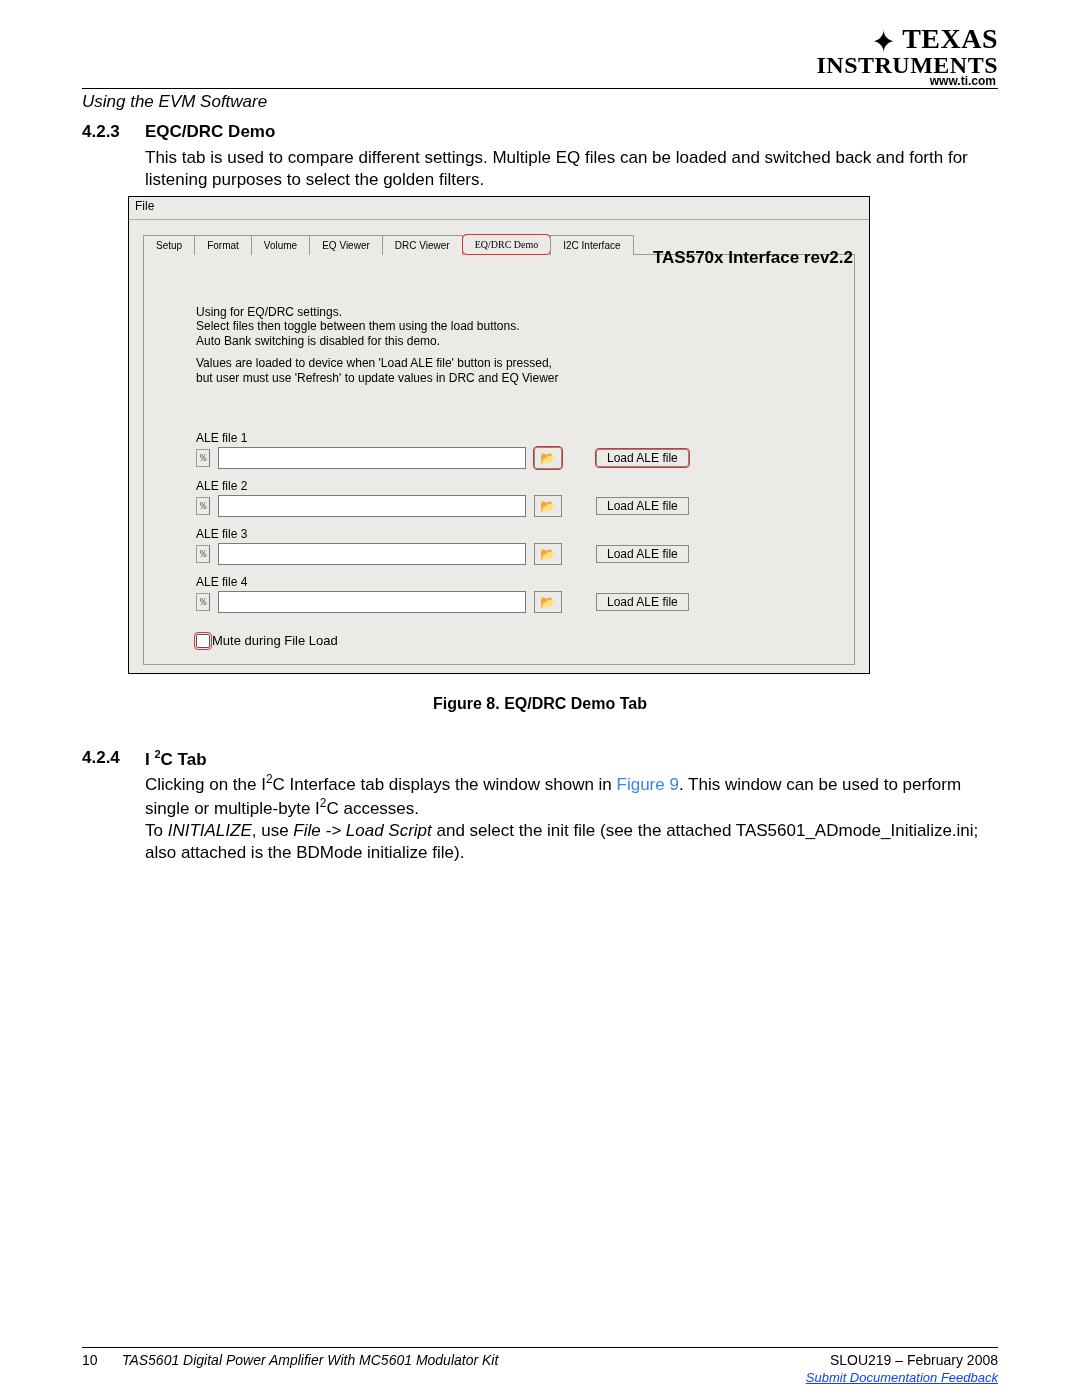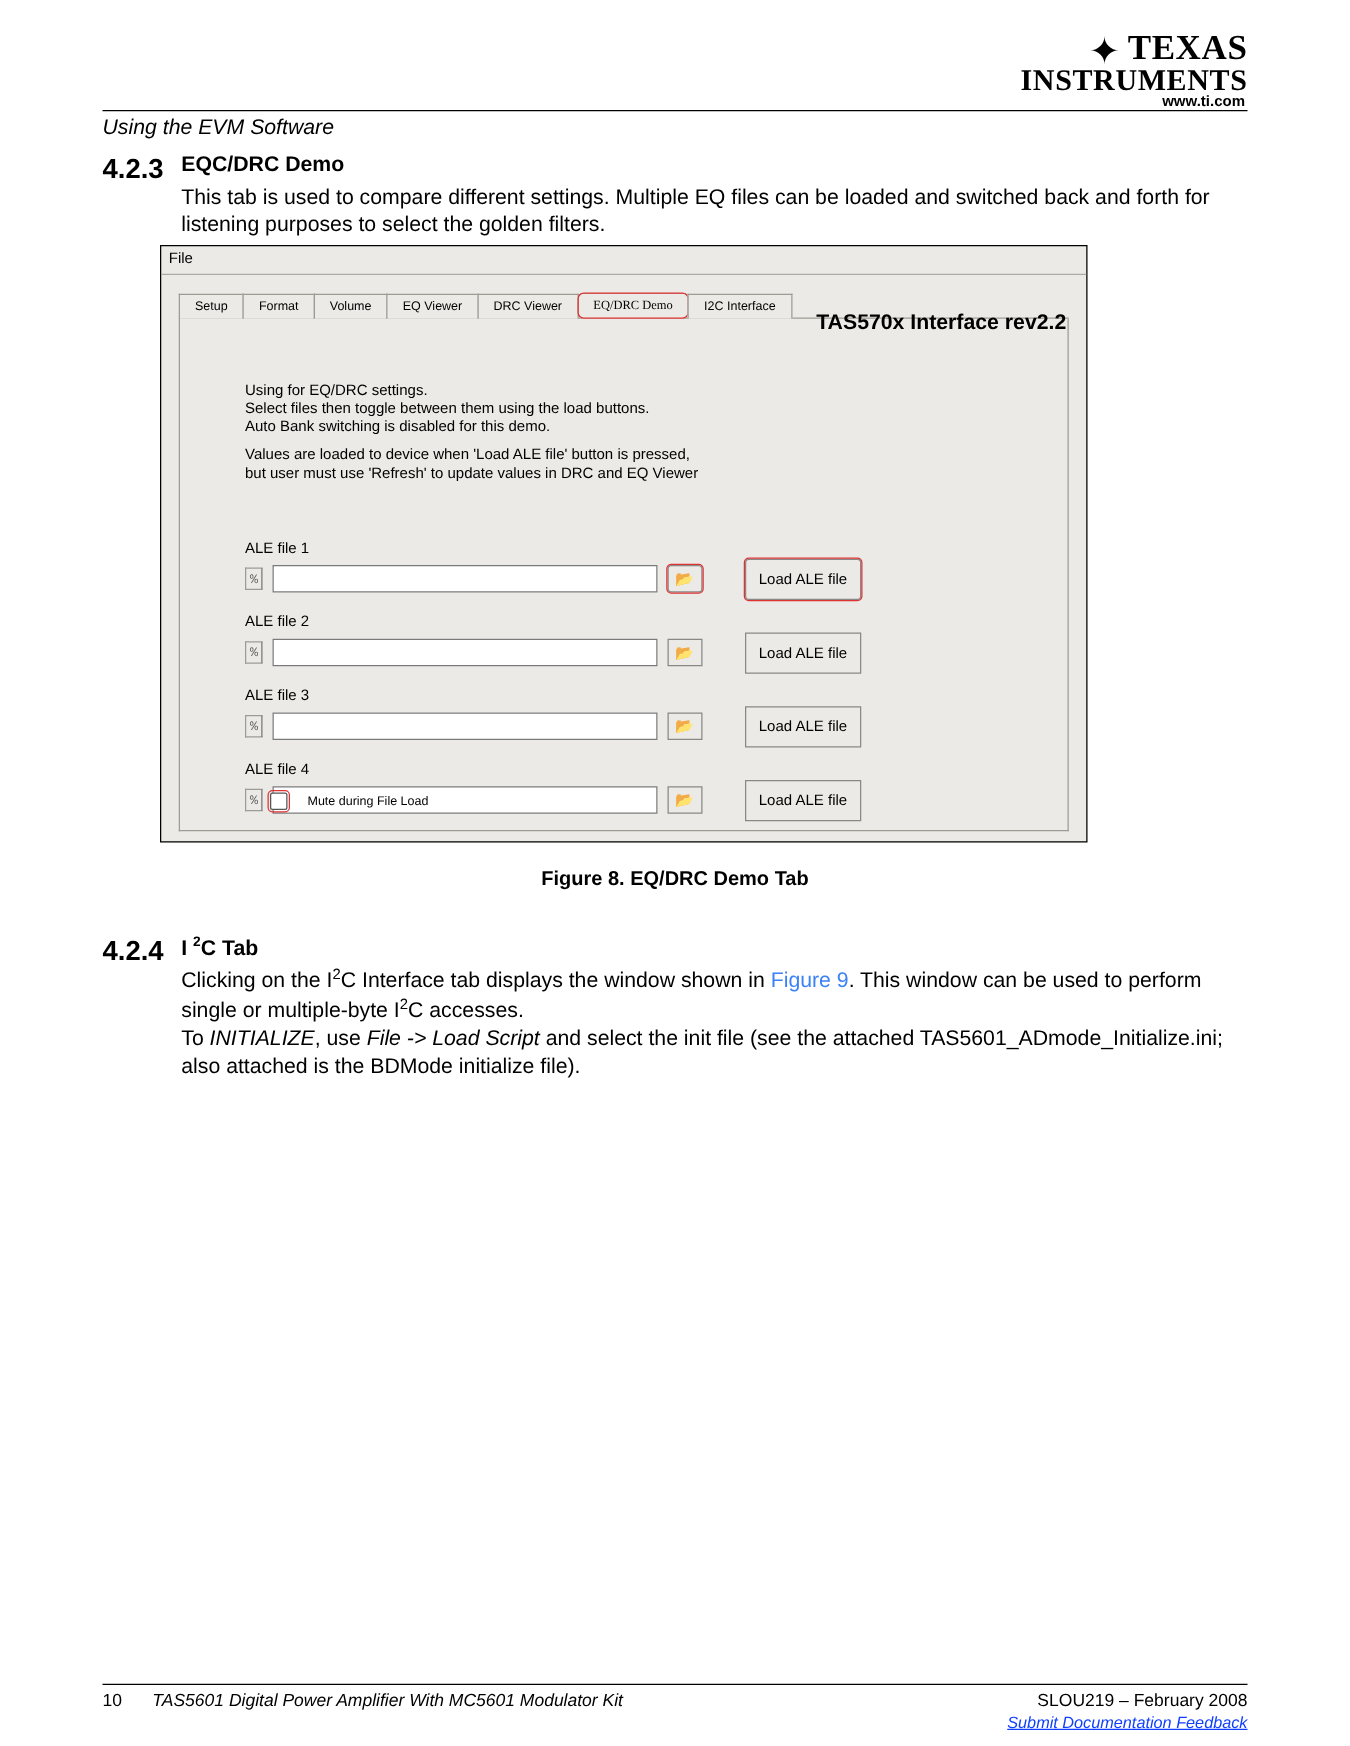--- a/index.html
+++ b/index.html
@@ -42,21 +42,21 @@
   .ti-logo .line2 { font-size: 24px; font-weight: bold; letter-spacing: 0.5px; }
   .ti-logo .chip { display:inline-block; vertical-align: -4px; margin-right:6px; font-size:30px; }
   .ti-url {
     position: absolute;
     top: 74px;
     right: 84px;
     font-size: 12px;
     font-weight: bold;
   }
 
-  .sec-num { font-weight: bold; font-size: 22px; position:absolute; }
+  .sec-num { font-weight: bold; font-size: 17px; position:absolute; }
   .sec-title { font-weight: bold; font-size: 17px; position:absolute; }
   #sec423-num { top: 122px; left: 82px; }
   #sec423-title { top: 122px; left: 145px; }
 
   .body-text {
     position: absolute;
     left: 145px;
     right: 82px;
     font-size: 17px;
     line-height: 1.3;
@@ -142,27 +142,27 @@
     font-size:10px; color:#555; background:#eceae6;
     border:1px solid #9c9c94; border-right:1px solid #777;
   }
   .browse-btn {
     width: 26px; height: 20px; border:1px solid #888; background:#eceae6;
     display:flex; align-items:center; justify-content:center; font-size:12px;
     color:#b57a00;
   }
   .browse-btn.hl { outline: 1.5px solid #d33; border-radius: 3px; }
   .load-btn {
-    height: 33px; padding: 0 10px; border:1px solid #888; background:#eceae6;
+    height: 18px; padding: 0 10px; border:1px solid #888; background:#eceae6;
     font-size:12px;
   }
   .load-btn.hl { outline: 1.5px solid #d33; border-radius: 3px; }
   .mute-row {
     position:absolute; bottom: 16px; left: 52px;
-    display:flex; align-items:center; gap:16px; font-size:10px;margin-left:20px;
+    display:flex; align-items:center; gap:2px; font-size:13px;
   }
   .chk {
     width:12px; height:12px; border:1px solid #555; background:#fff;
     outline: 1.5px solid #d33; outline-offset: 1px; border-radius:2px;
   }
   .file-set { margin-top: 46px; }
 
   .fig-caption {
     position:absolute;
     top: 695px;

